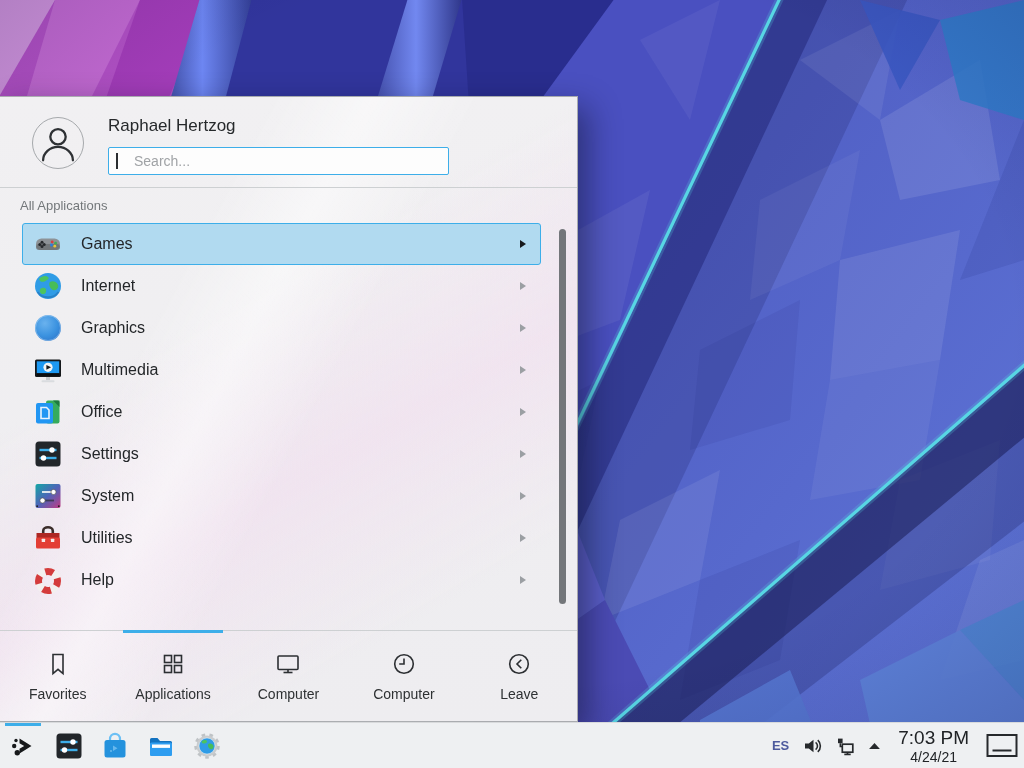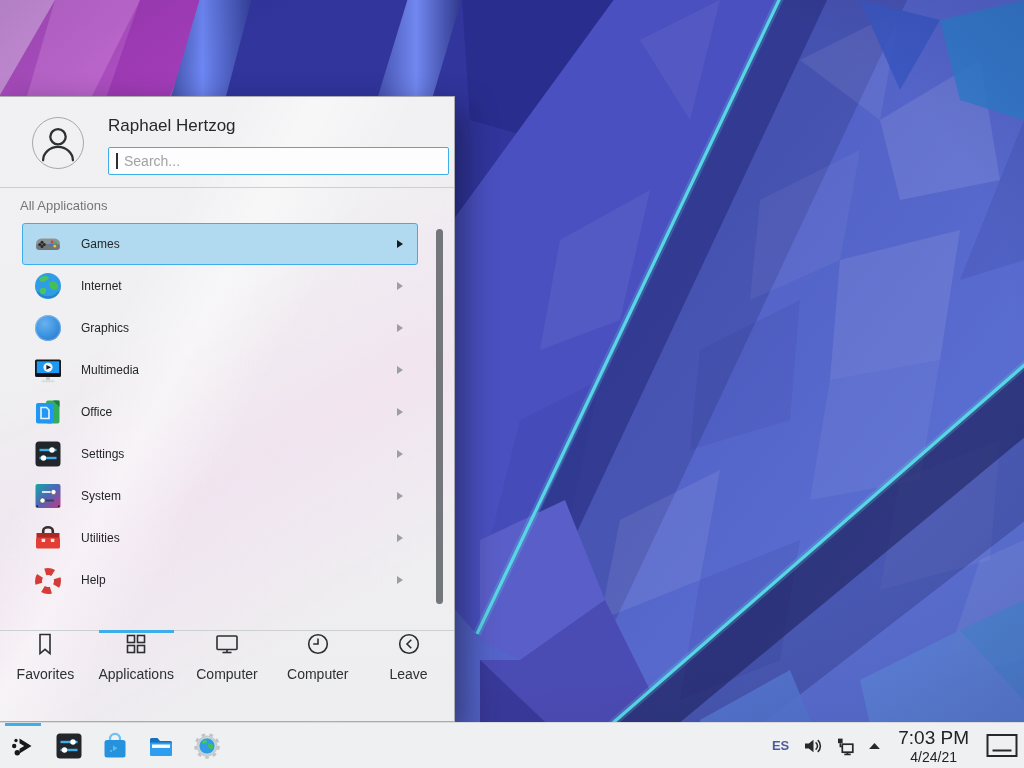--- a/index.html
+++ b/index.html
@@ -2,55 +2,55 @@
 <html><head>
 <meta charset="utf-8">
 <style>
   html,body{margin:0;padding:0;}
   body{width:1024px;height:768px;overflow:hidden;font-family:"Liberation Sans",sans-serif;
        -webkit-font-smoothing:antialiased;}
   .desktop{position:relative;width:1024px;height:768px;overflow:hidden;background:#4247b0;}
   .wallpaper{position:absolute;inset:0;width:100%;height:100%;display:block;}
 
   
-  .menu{position:absolute;left:0;top:96px;width:455px;height:626px;box-sizing:border-box;
+  .menu{position:absolute;left:0;top:96px;width:578px;height:626px;box-sizing:border-box;
         border:1px solid rgba(110,114,120,.55);border-left:none;
         background:
           linear-gradient(118deg, rgba(255,255,255,0) 30%, rgba(255,255,255,.5) 41%, rgba(255,255,255,0) 53%),
           linear-gradient(150deg, rgba(243,214,238,0) 35%, rgba(242,216,238,.45) 58%, rgba(240,224,240,0) 80%),
           linear-gradient(180deg,#f1f0f2,#eeedf0);
         box-shadow:10px 12px 30px rgba(8,10,30,.45);}
   .menu-header{position:absolute;top:0;left:0;right:0;height:90px;border-bottom:1px solid #cdd0d2;}
   .avatar{position:absolute;left:32px;top:20px;width:52px;height:52px;border-radius:50%;
           border:1px solid #a6a9ac;box-sizing:border-box;}
   .user-name{position:absolute;left:108px;top:19px;font-size:17px;color:#26292b;}
   .search{position:absolute;left:108px;top:50px;width:341px;height:28px;}
   .search input{width:100%;height:100%;box-sizing:border-box;border:1.5px solid #3daee9;border-radius:2px;
-          background:#fdfdfd;font:14px "Liberation Sans",sans-serif;color:#232629;padding:0 15px;outline:none;}
+          background:#fdfdfd;font:14px "Liberation Sans",sans-serif;color:#232629;padding:0 25px;outline:none;}
   .search input::placeholder{color:#a0a3a6;}
   .text-caret{position:absolute;left:8px;top:6px;bottom:6px;width:1.5px;background:#2b2e31;}
 
   .section-label{position:absolute;top:101px;left:20px;font-size:13px;color:#73777a;}
 
   .list{position:absolute;top:126px;left:0;right:0;height:407px;overflow:hidden;}
   .row{height:42px;margin:0 36px 0 22px;display:flex;align-items:center;
        padding:0 14px 0 10px;border-radius:3px;border:1px solid transparent;box-sizing:border-box;}
   .row.selected{background:#b1daf0;border-color:#3daee9;}
   .row .cicon{width:30px;height:30px;margin-right:18px;flex:0 0 30px;}
   .row .cicon svg{width:30px;height:30px;display:block;}
-  .row .clabel{font-size:12px;color:#232629;}
+  .row .clabel{font-size:16px;color:#232629;}
   .arrow{margin-left:auto;width:0;height:0;border-left:6px solid #9b9fa3;
          border-top:4.5px solid transparent;border-bottom:4.5px solid transparent;}
   .row.selected .arrow{border-left-color:#17191c;}
 
   .scrollbar{position:absolute;right:11px;top:132px;width:7px;height:375px;border-radius:3.5px;background:#73767a;}
 
   .list-sep{position:absolute;top:533px;left:0;right:0;height:1px;background:#cdd0d2;}
   .tabbar{position:absolute;top:534px;bottom:0;left:0;right:0;display:grid;grid-template-columns:repeat(5,1fr);}
-  .tab{position:relative;display:flex;flex-direction:column;align-items:center;gap:9px;}
+  .tab{position:relative;display:flex;flex-direction:column;align-items:center;justify-content:center;gap:9px;}
   .tab .ticon{width:26px;height:26px;}
   .tab .ticon svg{width:26px;height:26px;display:block;stroke:#2c2f32;stroke-width:1.6;fill:none;}
   .tab .tlabel{font-size:14px;color:#2e3133;}
   .tab.active::before{content:"";position:absolute;top:-1px;left:8px;right:8px;height:3px;background:#3daee9;}
 
   
   .taskbar{position:absolute;left:0;right:0;bottom:0;height:46px;background:#eef0f2;
            border-top:1px solid #d8dadc;display:flex;align-items:center;box-sizing:border-box;}
   .apps{display:flex;align-items:center;gap:16px;padding-left:8px;}
   .app{width:30px;height:30px;position:relative;}

